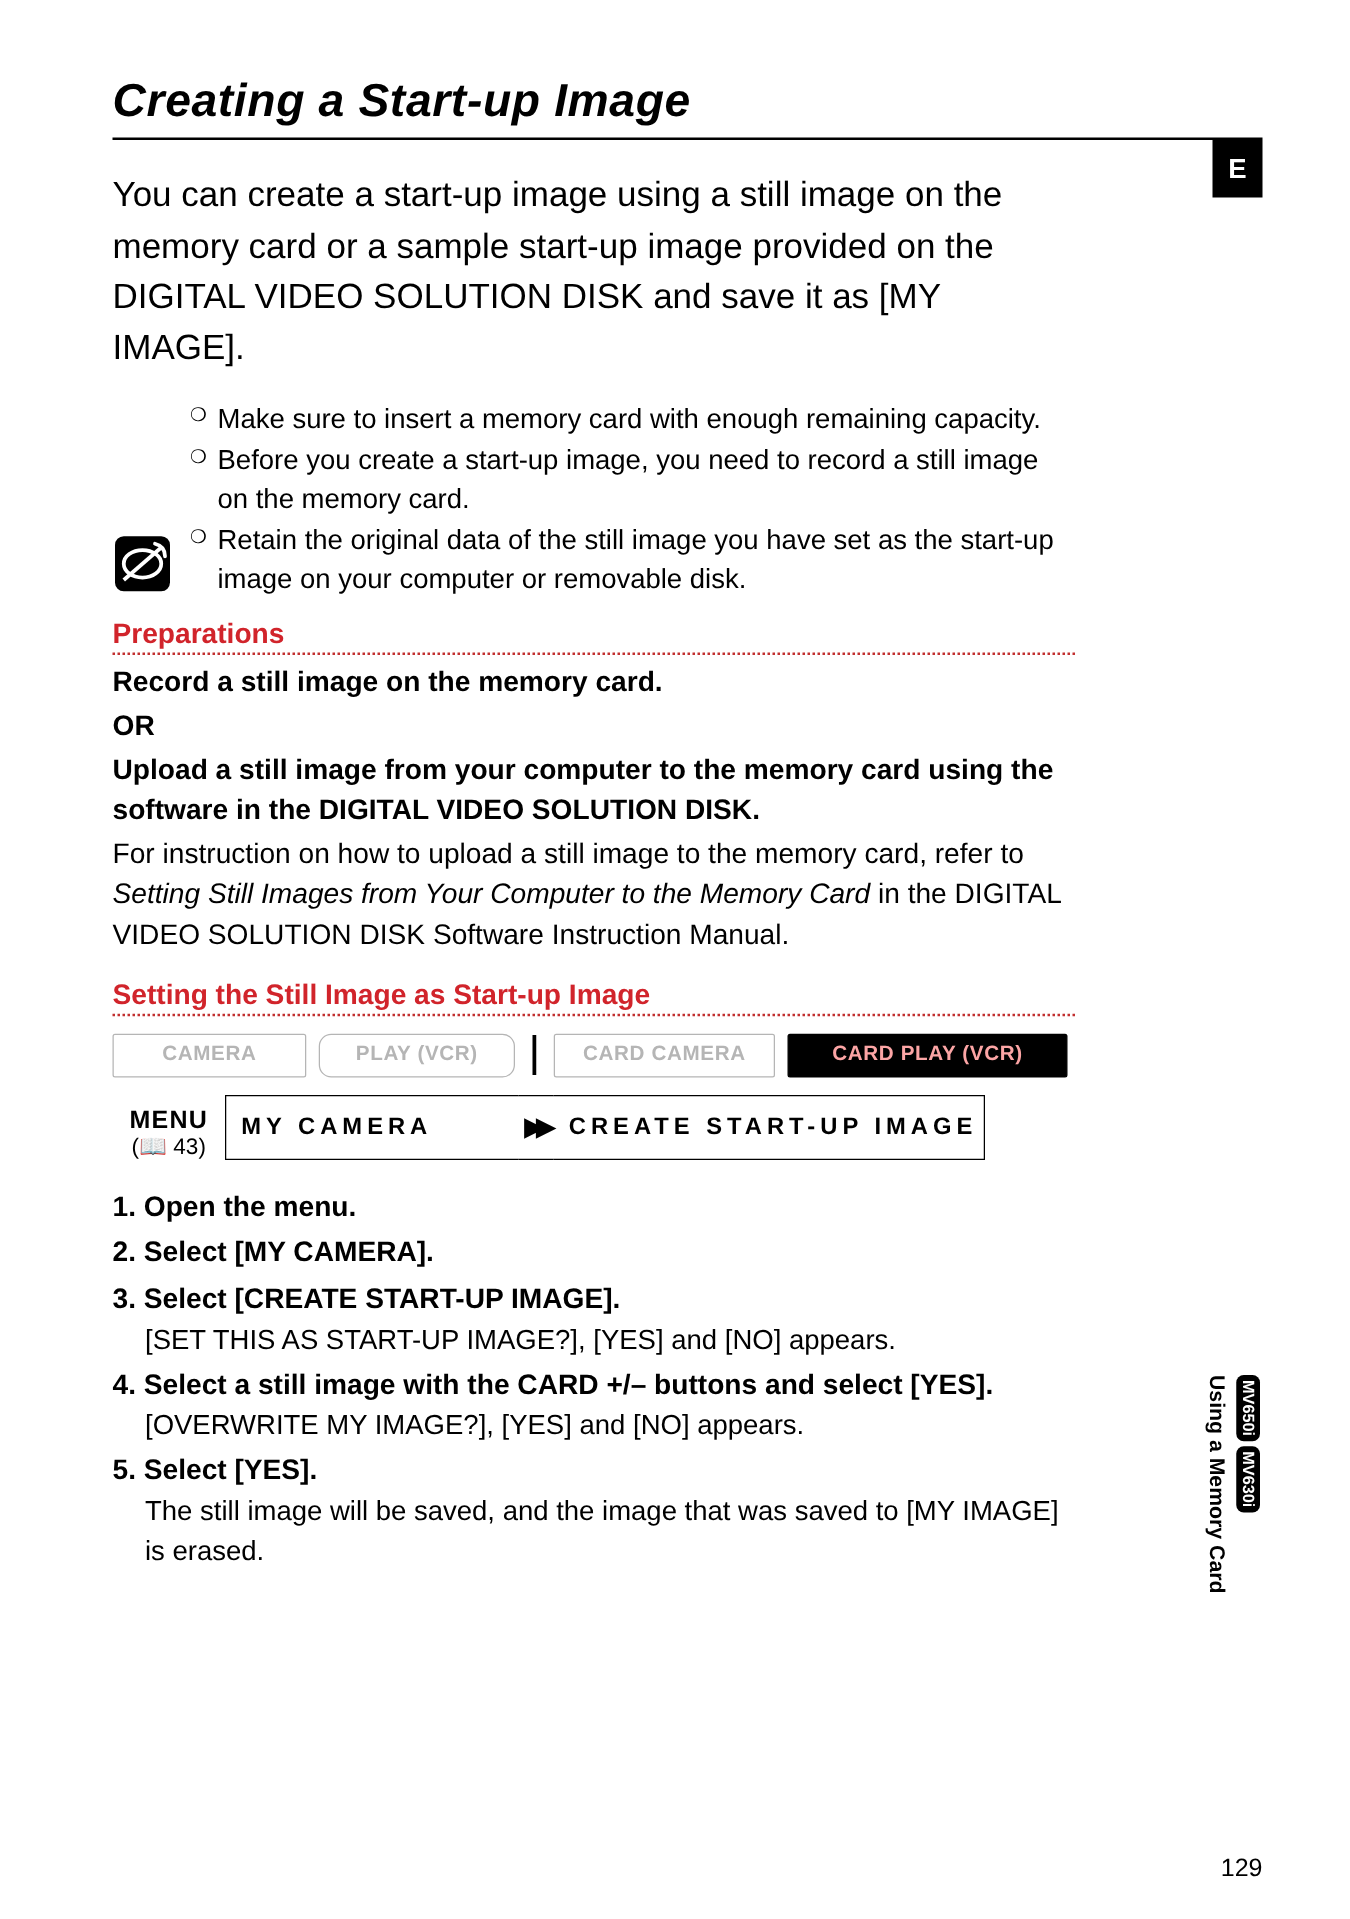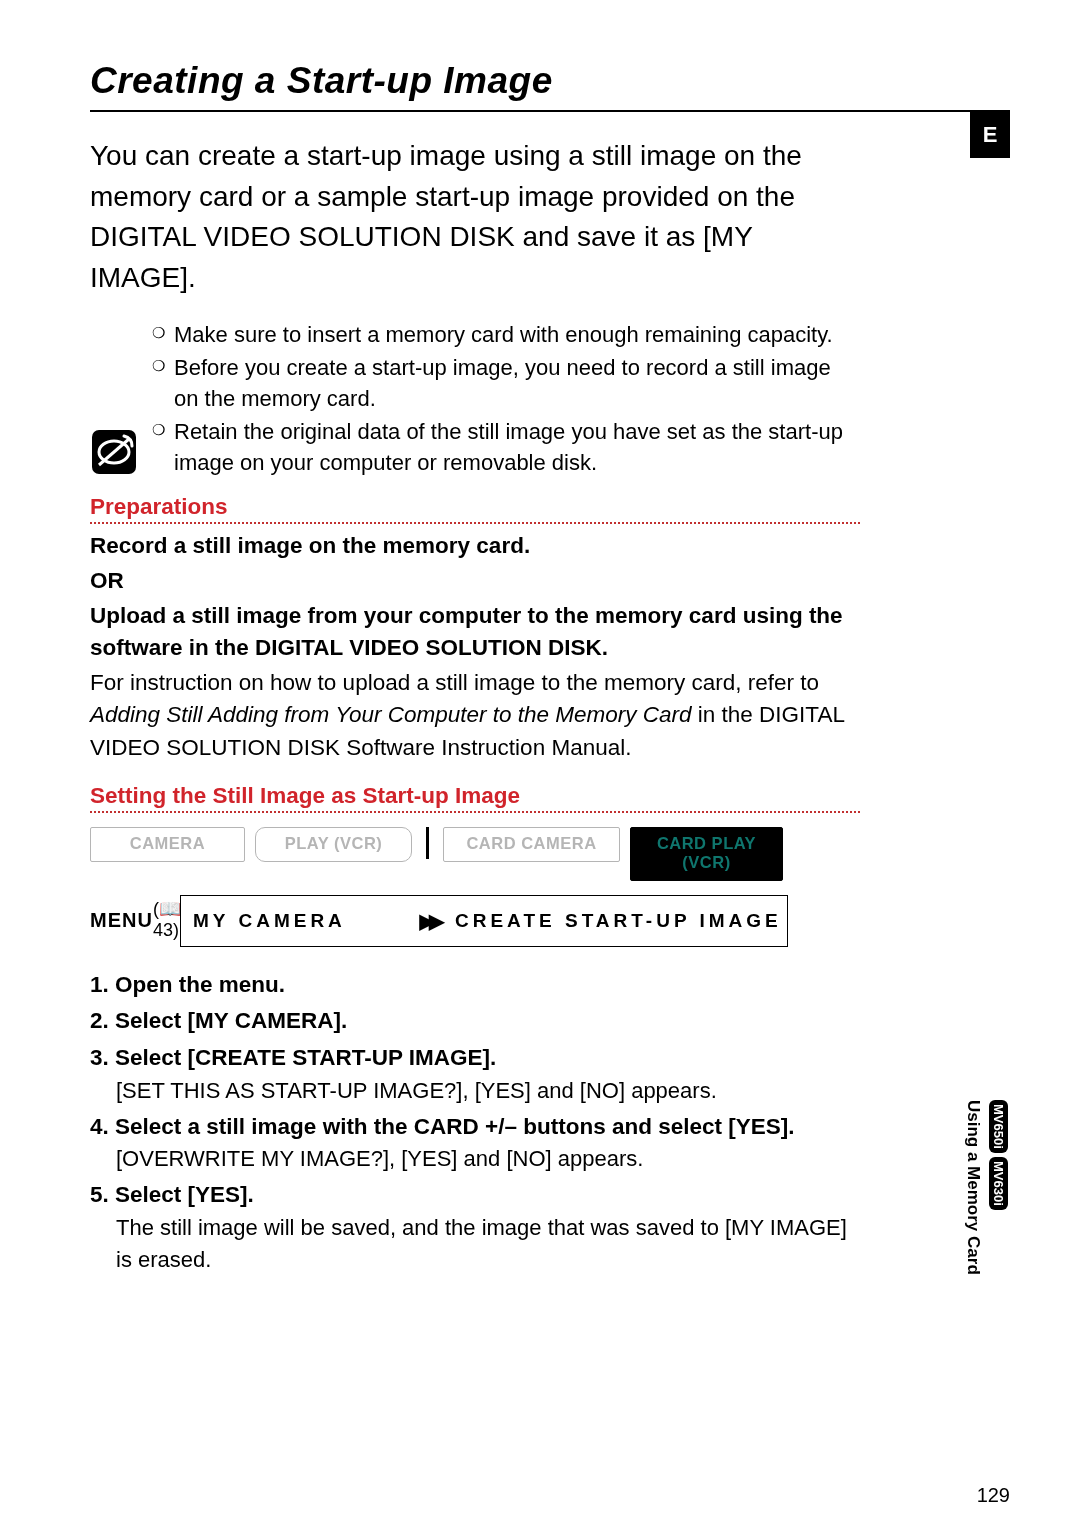--- a/index.html
+++ b/index.html
@@ -81,63 +81,63 @@
   }
   .bold-line { font-weight: 700; font-size: 22.5px; line-height: 1.45; margin: 0 0 2px 0; }
   .regular { font-weight: 400; font-size: 22.5px; line-height: 1.45; margin: 0 0 2px 0; }
   .italic { font-style: italic; }
 
   
   .mode-row {
     display: flex;
     gap: 10px;
     margin: 14px 0 14px 0;
-    align-items: flex-start;
+    align-items: center;
   }
   .mode-box, .mode-box-active {
     font-size: 16.5px;
     font-weight: 700;
     letter-spacing: 0.5px;
     text-align: center;
     padding: 6px 0 8px 0;
     border-radius: 2px;
     box-sizing: border-box;
     color: #b5b5b5;
     border: 1.5px solid #b5b5b5;
     width: 160px;
   }
   .mode-box.w1 { width: 155px; }
   .mode-box.w2 { width: 157px; border-radius: 10px; }
   .mode-box.w3 { width: 177px; }
   .mode-box-active {
-    color: #0f766e;
+    color: #fca5a5;
     background: #000;
     border-color: #000;
-    width: 153px;
+    width: 224px;
   }
   .mode-sep {
     width: 3px;
     height: 32px;
     background: #000;
     margin: 0 4px;
   }
 
   
   .menu-row {
     display: flex;
     align-items: stretch;
     height: 52px;
     margin-bottom: 22px;
   }
   .menu-label-block {
     width: 90px;
     display: flex;
-    flex-direction: row;
-    align-items: center;
-    justify-content: space-between;
+    flex-direction: column;
+    align-items: center;
+    justify-content: flex-end;
     font-family: Arial, sans-serif;
   }
   .menu-bold {
     font-weight: 900;
     font-size: 20px;
     letter-spacing: 1px;
   }
   .menu-ref {
     font-size: 18px;
     margin-top: -2px;
@@ -269,21 +269,21 @@
     </ul>
   </div>
 
   <div class="content-width">
     <div class="section-head">Preparations</div>
     <hr class="dot-rule">
     <p class="bold-line">Record a still image on the memory card.</p>
     <p class="bold-line">OR</p>
     <p class="bold-line">Upload a still image from your computer to the memory card using the software in the DIGITAL VIDEO SOLUTION DISK.</p>
     <p class="regular">
-      <span>For instruction on how to upload a still image to the memory card, refer to </span><span class="italic">Adding Still Adding from Your Computer to the Memory Card</span><span> in the DIGITAL VIDEO SOLUTION DISK Software Instruction Manual.</span>
+      <span>For instruction on how to upload a still image to the memory card, refer to </span><span class="italic">Setting Still Images from Your Computer to the Memory Card</span><span> in the DIGITAL VIDEO SOLUTION DISK Software Instruction Manual.</span>
     </p>
 
     <div class="section-head" style="margin-top:18px;">Setting the Still Image as Start-up Image</div>
     <hr class="dot-rule">
 
     <div class="mode-row">
       <div class="mode-box w1">CAMERA</div>
       <div class="mode-box w2">PLAY (VCR)</div>
       <div class="mode-sep"></div>
       <div class="mode-box w3">CARD CAMERA</div>

